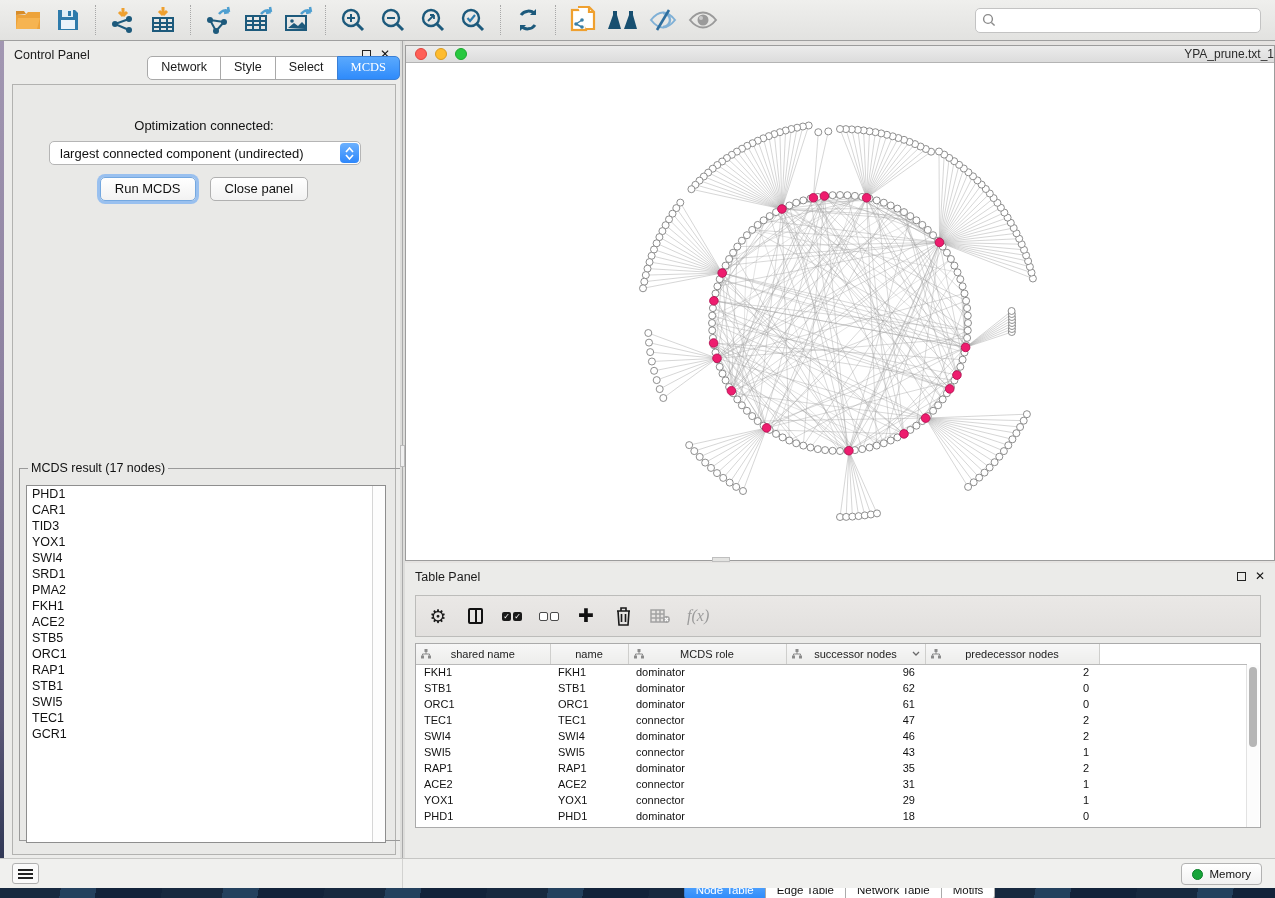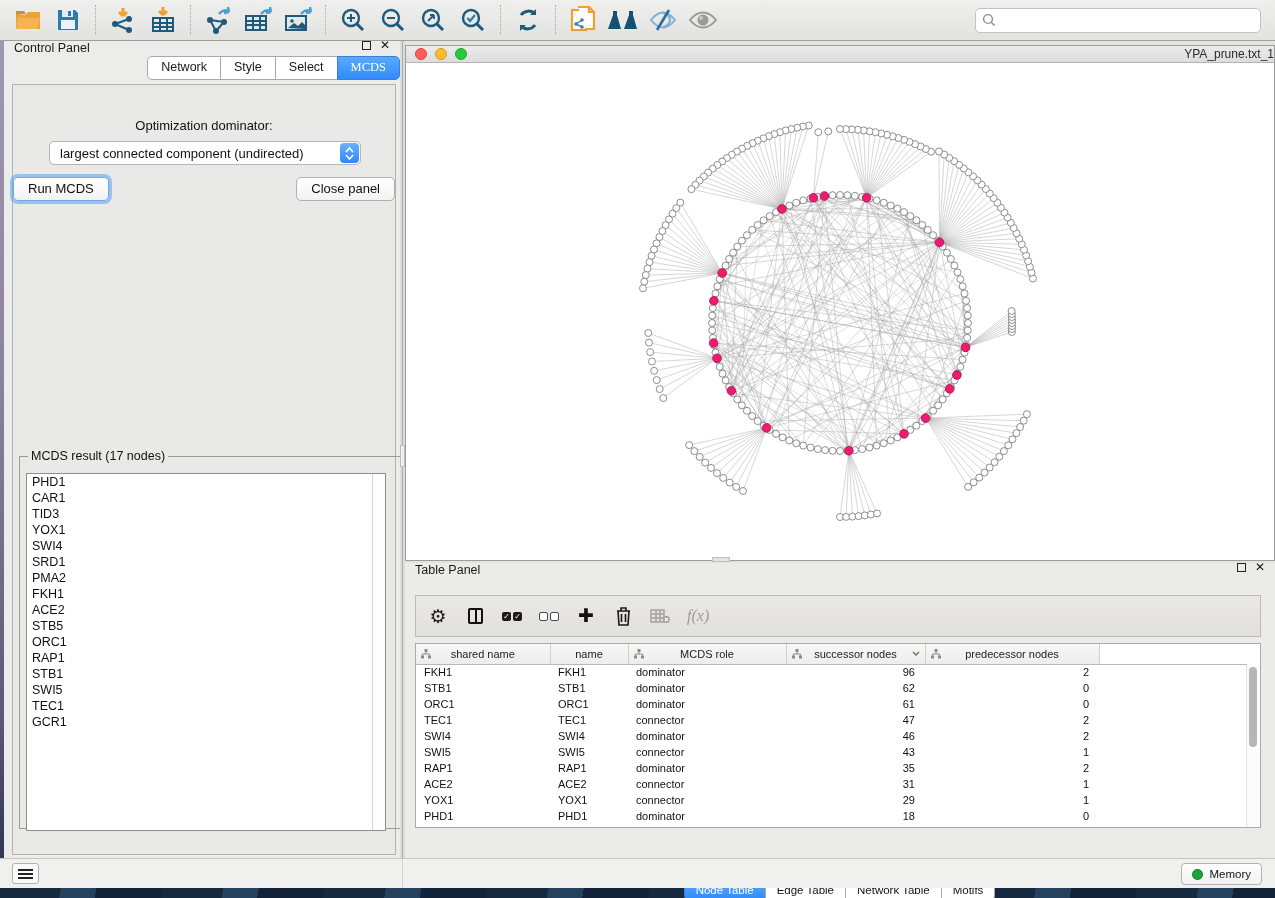--- a/index.html
+++ b/index.html
@@ -18,46 +18,46 @@
   .searchbox input { border:none; outline:none; flex:1; font-size:12px; background:transparent; }
 
   
   .wall-left { position:absolute; left:0; top:41px; width:4px; height:847px;
     background:linear-gradient(#a297b2,#8d81a0 40%,#5c5877 80%,#27314e); }
   .wall-bottom { position:absolute; left:0; top:888px; width:1275px; height:10px;
     background:repeating-linear-gradient(100deg,#17293f 0 60px,#24415e 60px 95px,#12233a 95px 160px); }
 
   
   .control-panel { position:absolute; left:4px; top:41px; width:396px; height:817px; background:#ececea; }
-  .panel-titlebar { height:27px; display:flex; align-items:flex-start; padding:0 10px; }
+  .panel-titlebar { height:27px; display:flex; align-items:center; padding:0 10px; }
   .panel-title { font-size:12.5px; color:#1a1a1a; }
   .ptb-icons { margin-left:auto; display:flex; align-items:center; gap:9px; }
   .float-box { width:9px; height:9px; border:1.5px solid #222; }
   .close-x { font-size:12px; font-weight:bold; color:#111; line-height:9px; }
 
   .seg-row { position:absolute; left:0; top:15px; width:100%; display:flex; justify-content:flex-end; z-index:3; }
   .seg { border:1px solid #a9a9a9; background:#fff; padding:3px 13px 4px; font-size:12.5px; color:#1a1a1a; margin-left:-1px; cursor:default; }
   .seg:first-child { border-radius:5px 0 0 5px; }
   .seg:last-child { border-radius:0 5px 5px 0;font-family:Liberation Serif, serif; }
   .seg.active { background:linear-gradient(#5aa9fd,#2f8bfb); border-color:#3a7fd6; color:#fff; }
 
   .tab-pane { position:absolute; left:8px; top:43px; width:384px; height:771px;
     border:1px solid #b2b2b0; background:#e9e9e7; }
   .opt-label { position:absolute; top:33px; width:100%; text-align:center; font-size:13px; color:#111; }
   .dropdown { position:absolute; left:36px; top:56px; width:312px; height:24px; background:#fff;
     border:1px solid #b5b5b5; border-radius:5px; font-size:13px; color:#111;
     display:flex; align-items:center; padding:0 26px 0 10px; }
   .dd-stepper { position:absolute; right:1px; top:1px; width:19px; height:20px; border-radius:4px;
     background:linear-gradient(#6cb1fe,#2e87fb); display:flex; flex-direction:column; align-items:center; justify-content:center; gap:1px; }
-  .btn-row { position:absolute; top:92px; width:100%; display:flex; justify-content:space-between; gap:14px; }
+  .btn-row { position:absolute; top:92px; width:100%; display:flex; justify-content:center; gap:14px; }
   .mac-btn { background:linear-gradient(#ffffff,#f2f2f2); border:1px solid #b0b0b0; border-radius:5px;
     font-size:13px; color:#111; padding:3px 14px 4px; }
   .mac-btn.focus { box-shadow:0 0 0 3px rgba(100,165,245,.6); border-color:#74a8e0; }
 
-  fieldset.result { position:absolute; left:6px; top:364px; width:444px; height:380px;
+  fieldset.result { position:absolute; left:6px; top:376px; width:444px; height:380px;
     border:1px solid #9a9a9a; padding:0; }
   fieldset.result legend { font-size:12.5px; color:#111; margin-left:8px; padding:0 3px; }
   .listbox { position:absolute; left:6px; top:10px; width:360px; height:358px; background:#fff;
     border:1px solid #8e8e8e; overflow:hidden; }
   .listbox .sb-track { position:absolute; right:0; top:0; width:13px; height:100%; border-left:1px solid #d6d6d6; background:#fdfdfd; }
   .list-item { font-size:12.5px; color:#111; line-height:16px; padding-left:5px; }
 
   
   .v-split { position:absolute; left:400px; top:41px; width:5px; height:817px; background:#dddddb; }
   .v-split .line { position:absolute; left:2px; top:0; width:1px; height:100%; background:#a9a9a9; }
@@ -279,21 +279,21 @@
       <span class="close-x">✕</span>
     </span>
   </div>
   <div class="seg-row">
       <span class="seg">Network</span>
       <span class="seg">Style</span>
       <span class="seg">Select</span>
       <span class="seg active">MCDS</span>
     </div>
   <div class="tab-pane">
-    <div class="opt-label">Optimization dominator:</div>
+    <div class="opt-label">Optimization connected:</div>
     <div class="dropdown">
       <span>largest connected component (undirected)</span>
       <span class="dd-stepper">
         <svg width="9" height="6" viewBox="0 0 9 6">
             <path d="M1 5l3.5-4L8 5" stroke="#fff" stroke-width="1.6" fill="none"></path>
           </svg>
         <svg width="9" height="6" viewBox="0 0 9 6">
             <path d="M1 1l3.5 4L8 1" stroke="#fff" stroke-width="1.6" fill="none"></path>
           </svg>
       </span>

